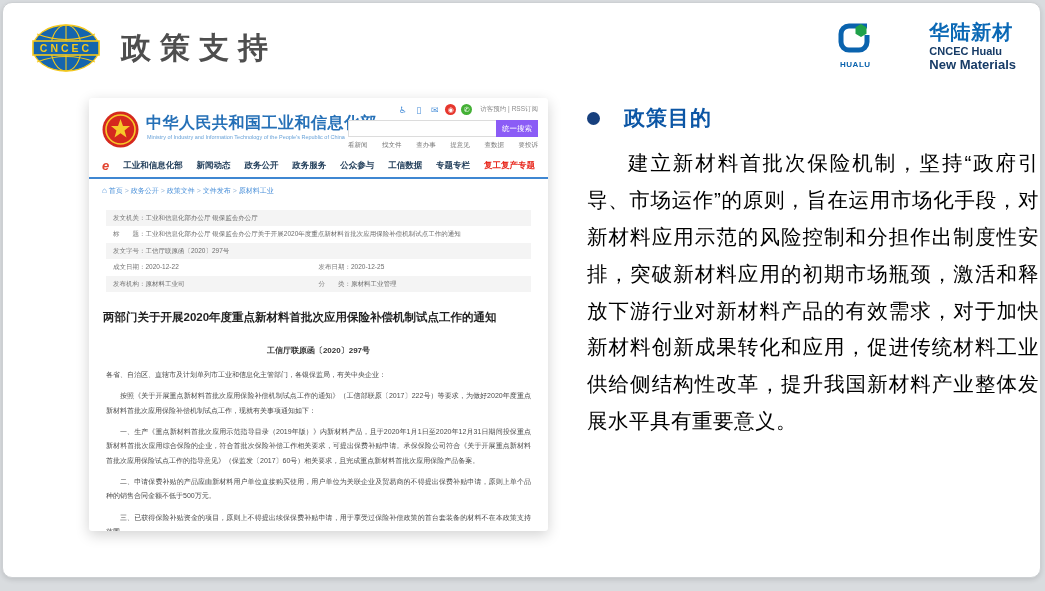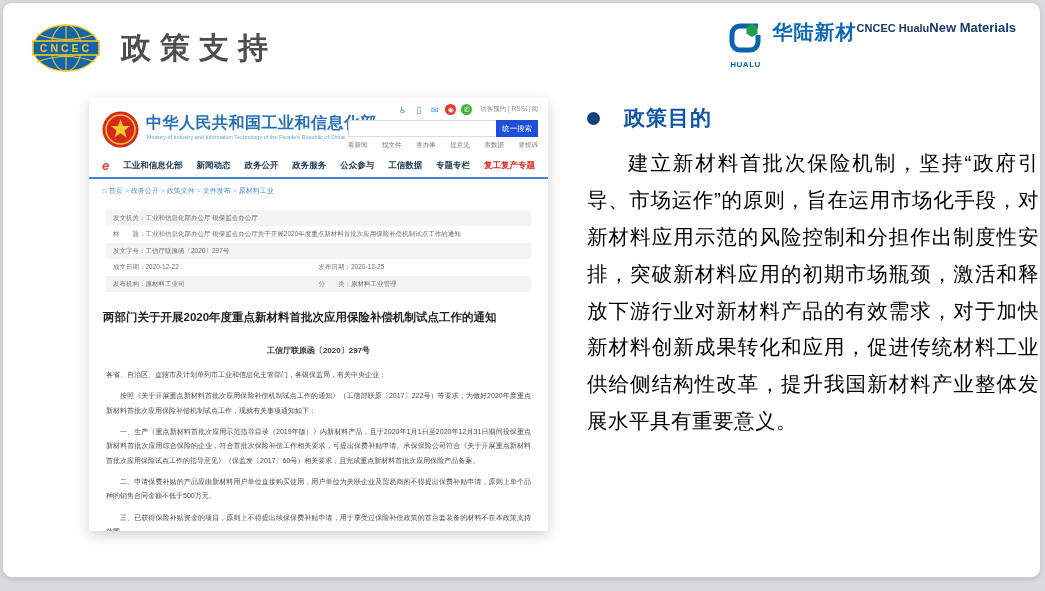--- a/index.html
+++ b/index.html
@@ -18,21 +18,21 @@
   
   .slide-header { position:absolute; top:20px; left:28px; display:flex; align-items:center; gap:20px; }
   .cncec-logo { position:relative; width:70px; height:50px; }
   .slide-title {
     font-family:"DejaVu Serif","Liberation Serif",serif;
     font-size:30px; font-weight:bold; color:#4e4e4e; letter-spacing:9px;
   }
   .hualu { position:absolute; top:18px; right:24px; display:flex; align-items:flex-start; gap:7px; }
   .hualu-icon-wrap { display:flex; flex-direction:column; align-items:center; width:40px; }
   .hualu-label { font-size:8px; font-weight:bold; color:#0a63ae; letter-spacing:.5px; margin-top:1px; }
-  .hualu-text { display:flex; line-height:1.15; }
+  .hualu-text { display:flex; flex-direction:column; line-height:1.15;margin-left:47px; }
   .hualu-cn { font-size:20px; font-weight:bold; color:#0a68b5; letter-spacing:1px; }
   .hualu-en1 { font-size:11px; font-weight:bold; color:#173b66; margin-top:1px; }
   .hualu-en2 { font-size:13px; font-weight:bold; color:#173b66; }
 
   
   .webpage {
     position:absolute; left:86px; top:95px; width:459px; height:433px;
     background:#fff; border-radius:3px; overflow:hidden;
     box-shadow:0 4px 14px rgba(0,0,0,.18);
   }
@@ -42,21 +42,21 @@
   .site-subtitle { position:absolute; left:58px; top:36px; font-size:5.5px; color:#6aa3d8; }
   .site-topright { position:absolute; right:10px; top:6px; width:190px; }
   .tr-icons { display:flex; justify-content:flex-end; align-items:center; gap:5px; font-size:6.5px; color:#8a8a8a; }
   .ticon { width:11px; height:11px; display:inline-flex; align-items:center; justify-content:center; font-size:9px; color:#4a90d9; }
   .ticon.round { border-radius:50%; color:#fff; font-size:7px; }
   .ticon.weibo { background:#e6362d; }
   .ticon.wechat { background:#44b035; }
   .tr-links { margin-left:3px; white-space:nowrap; color:#8a8a8a; }
   .search-row { display:flex; margin-top:5px; height:17px; }
   .search-input { flex:1; border:1px solid #dcdcdc; border-right:none; background:#fff; font-size:7px; padding:0 4px; outline:none; }
-  .search-btn { width:42px; background:#1d4ed8; color:#fff; font-size:7.5px; border:none; cursor:pointer; }
+  .search-btn { width:42px; background:#8b5cf6; color:#fff; font-size:7.5px; border:none; cursor:pointer; }
   .quick-links { display:flex; justify-content:space-between; margin-top:4px; font-size:6.5px; color:#777; }
   .quick-links span { cursor:pointer; }
 
   .site-nav {
     display:flex; align-items:center; height:25px; padding:0 13px;
     border-bottom:2px solid #3f87d2; justify-content:space-between;
   }
   .nav-e { color:#e2432f; font-weight:bold; font-style:italic; font-size:13px; }
   .site-nav a { font-size:8.5px; font-weight:bold; color:#24405c; text-decoration:none; }
   .site-nav a.hot { color:#e8281e; }

